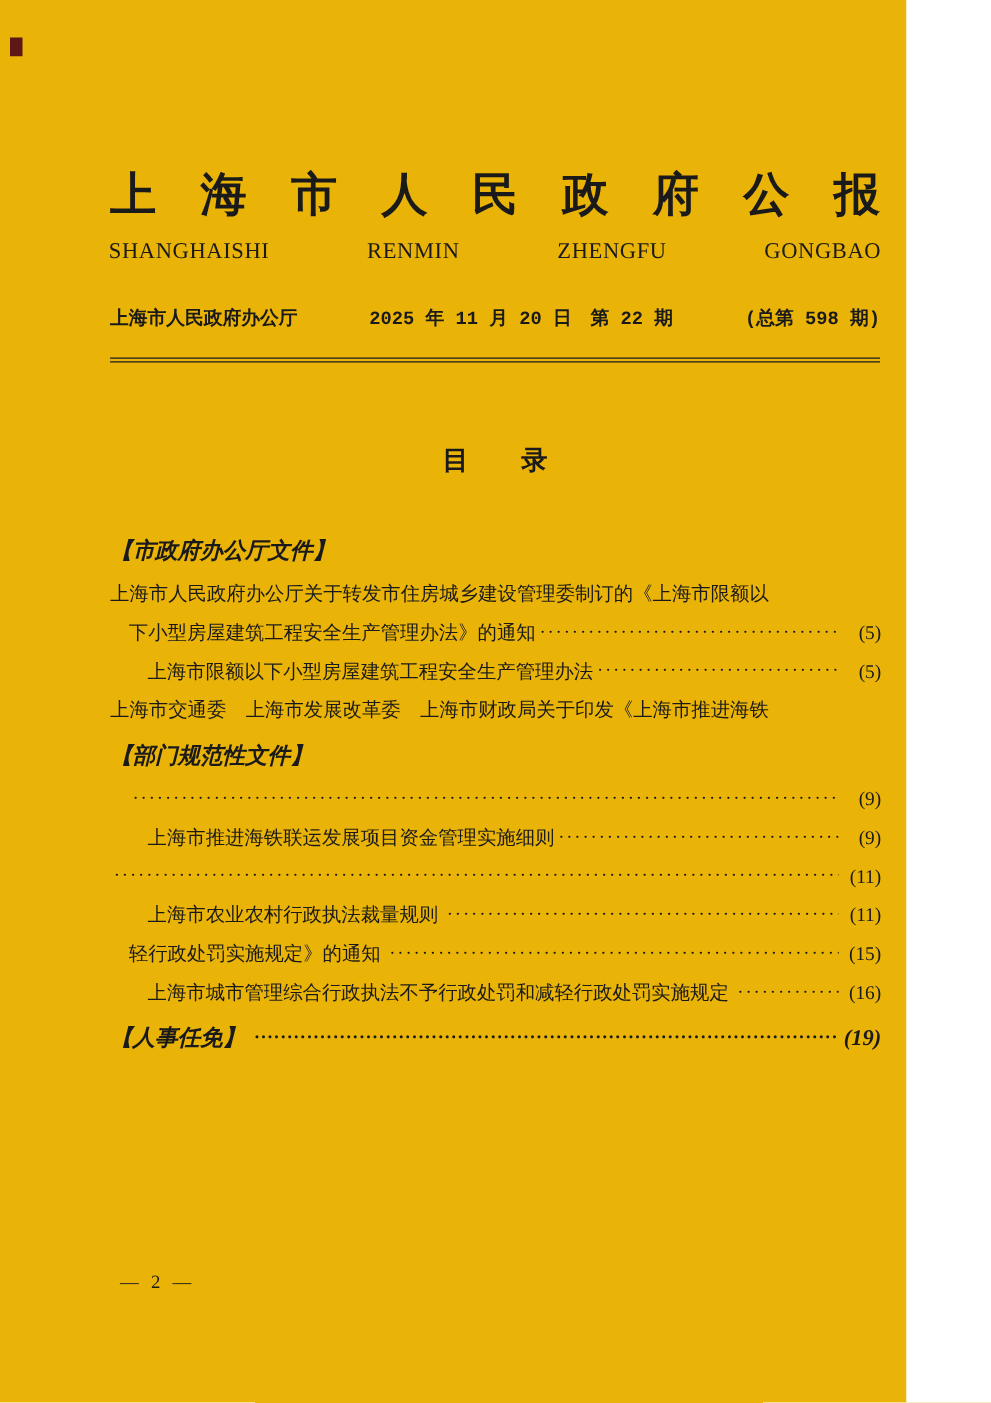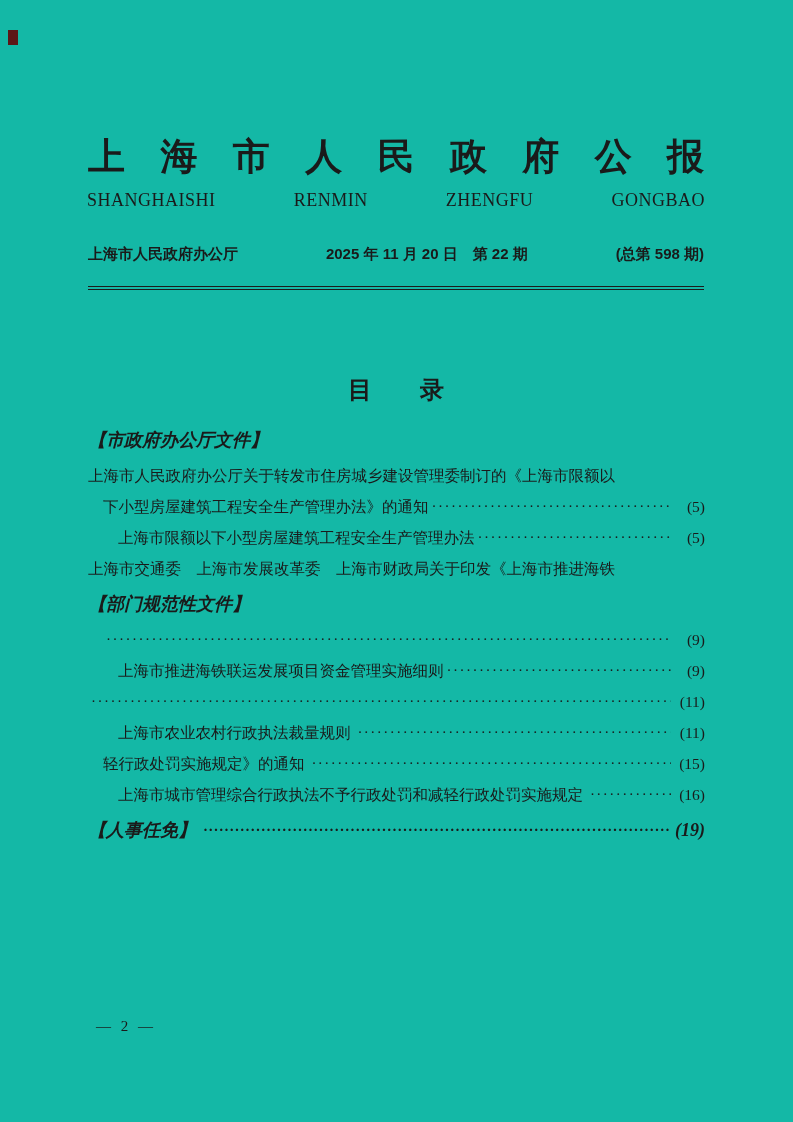--- a/index.html
+++ b/index.html
@@ -1,19 +1,19 @@
 <!DOCTYPE html>
 <html><head>
 <meta charset="utf-8">
 <style>
   html,body{margin:0;padding:0;background:#ffffff;}
   .page{
     position:relative;
-    width:793px;height:1122px;
-    background:#14b8a6;
+    width:725px;height:1122px;
+    background:#eab308;
     color:#1a1a1a;
     font-family:"Liberation Serif","DejaVu Serif",serif;
     overflow:hidden;
   }
   .corner-mark{
     position:absolute;left:8px;top:30px;width:10px;height:15px;
   }
   .masthead-title{
     position:absolute;left:88px;top:134px;width:616px;
     font-size:37px;font-weight:bold;line-height:1.25;
@@ -21,33 +21,32 @@
     white-space:normal;
   }
   .masthead-pinyin{
     position:absolute;left:87px;top:190px;width:618px;
     font-size:18px;letter-spacing:.5px;
     text-align:justify;text-align-last:justify;
   }
   .issue-row{
     position:absolute;left:88px;top:245px;width:616px;
     display:flex;justify-content:space-between;align-items:center;
-    font-family:Liberation Sans, sans-serif;
+    font-family:Liberation Mono, monospace;
     font-weight:bold;font-size:15px;white-space:pre;
   }
   .double-rule{
     position:absolute;left:88px;top:286px;width:616px;height:2px;
     border-top:1.5px solid #1c1c1c;border-bottom:1.5px solid #1c1c1c;
   }
   .toc-title{
     position:absolute;left:88px;top:354px;width:616px;
-    text-align:center;font-size:24px;font-weight:bold;
+    text-align:center;font-size:21px;font-weight:bold;
     font-family:"Liberation Sans","DejaVu Sans",sans-serif;
     white-space:pre;
-    margin-top:20px;
   }
   .toc{
     position:absolute;left:88px;top:420px;width:617px;
     font-size:15.5px;line-height:1;
   }
   .toc-line{display:flex;align-items:center;height:31px;}
   .toc-line .t{white-space:pre;text-align:right;}
   .toc-line .leader{
     flex:1;overflow:hidden;white-space:nowrap;
     letter-spacing:1.5px;padding:0 3px;font-size:15px;

